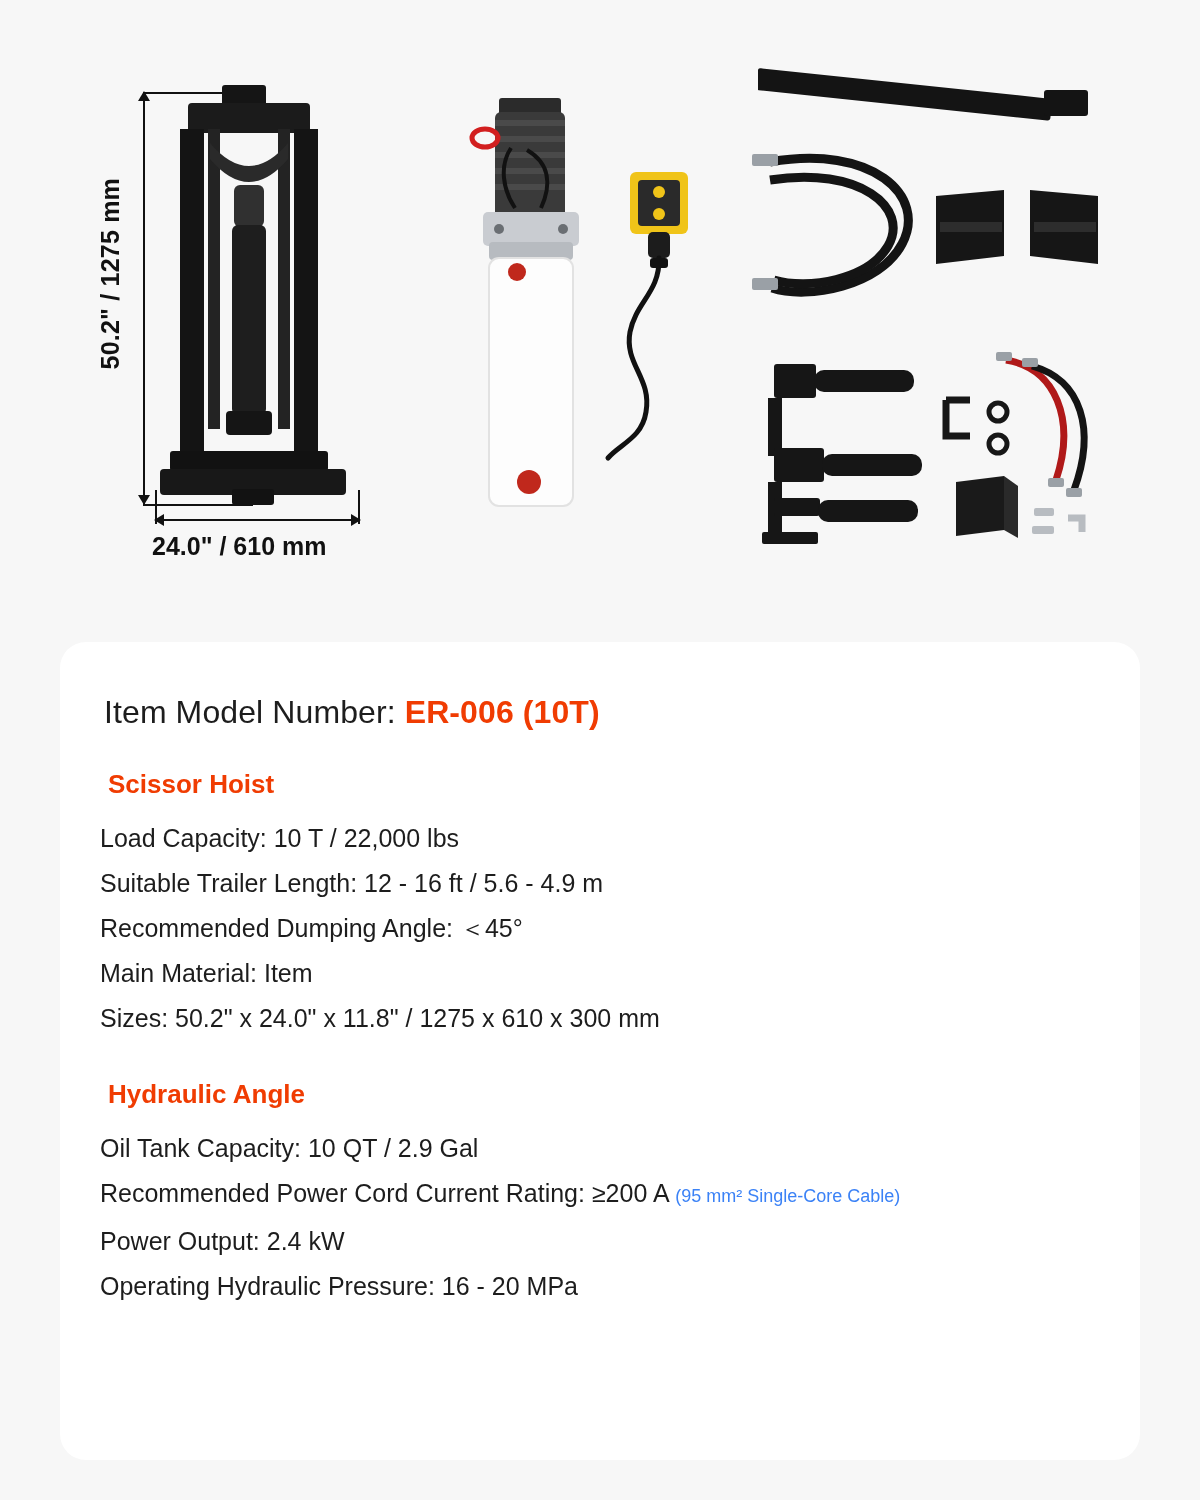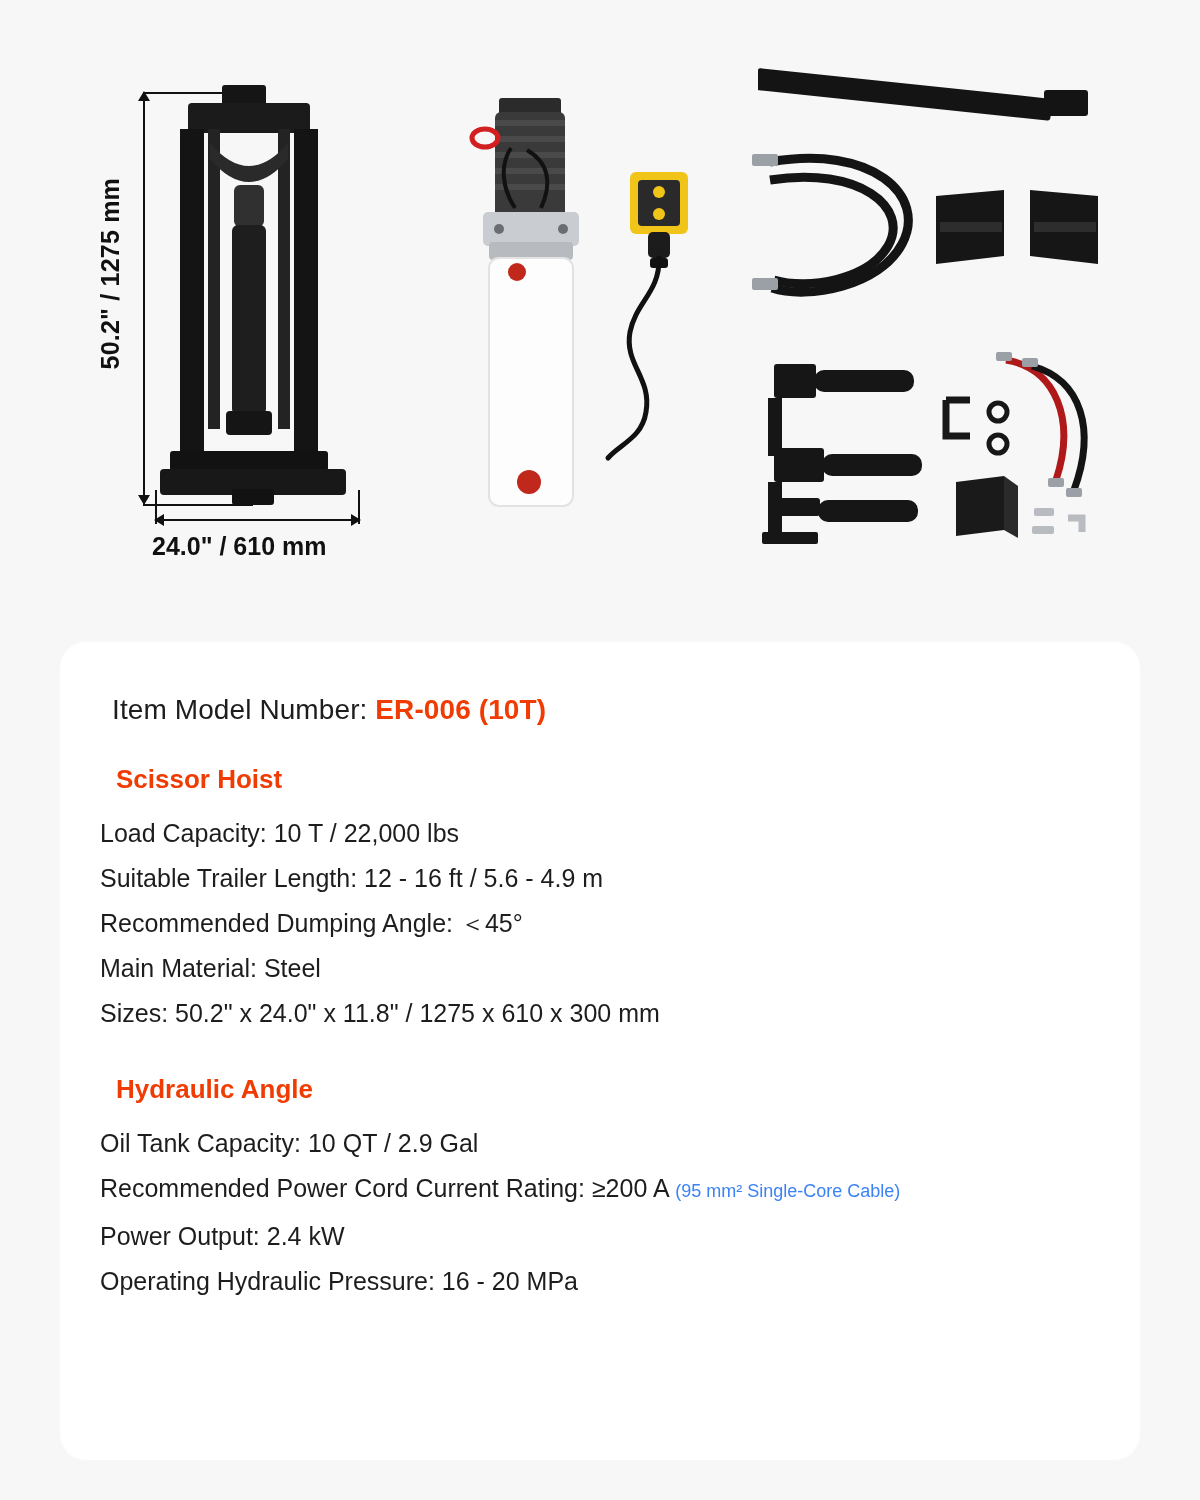--- a/index.html
+++ b/index.html
@@ -113,34 +113,34 @@
     top: 642px;
     width: 1080px;
     height: 818px;
     background: #ffffff;
     border-radius: 26px;
   }
   .spec-inner {
     padding: 52px 56px 0 40px;
   }
   .model-line {
-    font-size: 28px;
+    font-size: 32px;
     color: #1d1d1d;
-    margin: 0 0 18px 12px;
+    margin: 0 0 18px 4px;
     letter-spacing: .1px;
   }
   .model-line .model-value {
     color: #f03c02;
     font-weight: bold;
   }
   .section-title {
     font-size: 26px;
     font-weight: bold;
     color: #f03c02;
-    margin: 38px 0 16px 16px;
+    margin: 38px 0 16px 8px;
   }
   .spec-row {
     font-size: 25px;
     line-height: 45px;
     color: #1d1d1d;
     white-space: nowrap;
   }
   .spec-note {
     font-size: 18px;
     color: #3b82f6;
@@ -264,21 +264,21 @@
 
       <p class="model-line">
         <span>Item Model Number:</span>
         <span class="model-value">ER-006 (10T)</span>
       </p>
 
       <h2 class="section-title">Scissor Hoist</h2>
       <div class="spec-row">Load Capacity: 10 T / 22,000 lbs</div>
       <div class="spec-row">Suitable Trailer Length: 12 - 16 ft / 5.6 - 4.9 m</div>
       <div class="spec-row">Recommended Dumping Angle: ＜45°</div>
-      <div class="spec-row">Main Material: Steel</div>
+      <div class="spec-row">Main Material: Item</div>
       <div class="spec-row">Sizes: 50.2" x 24.0" x 11.8" / 1275 x 610 x 300 mm</div>
 
       <h2 class="section-title">Hydraulic Angle</h2>
       <div class="spec-row">Oil Tank Capacity: 10 QT / 2.9 Gal</div>
       <div class="spec-row">
         <span>Recommended Power Cord Current Rating: ≥200 A</span>
         <span class="spec-note">(95 mm² Single-Core Cable)</span>
       </div>
       <div class="spec-row">Power Output: 2.4 kW</div>
       <div class="spec-row">Operating Hydraulic Pressure: 16 - 20 MPa</div>

